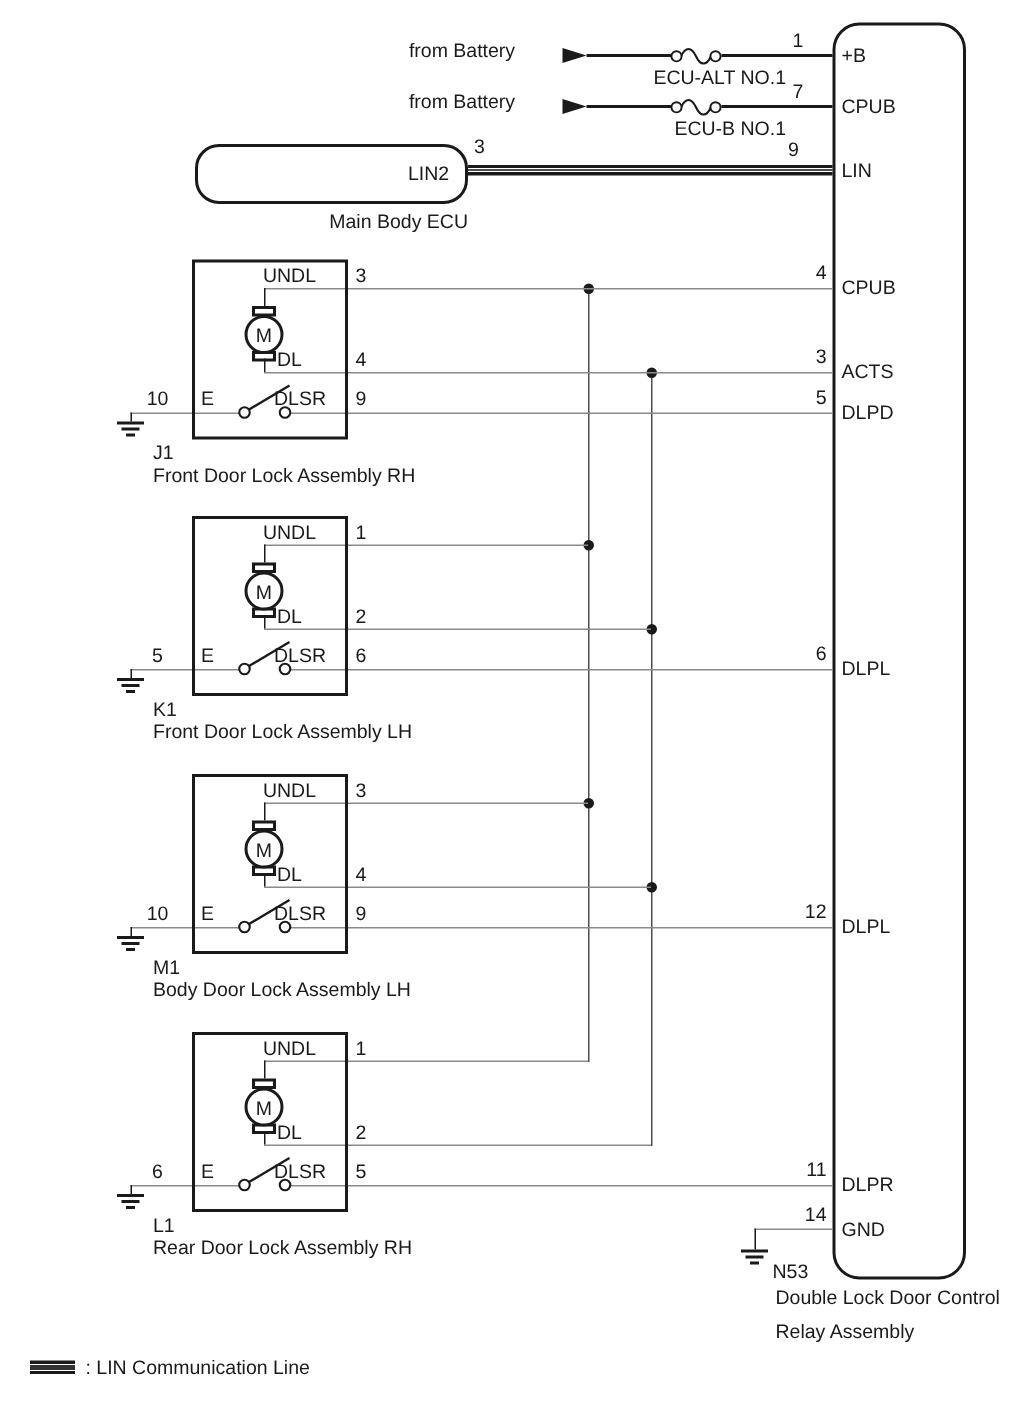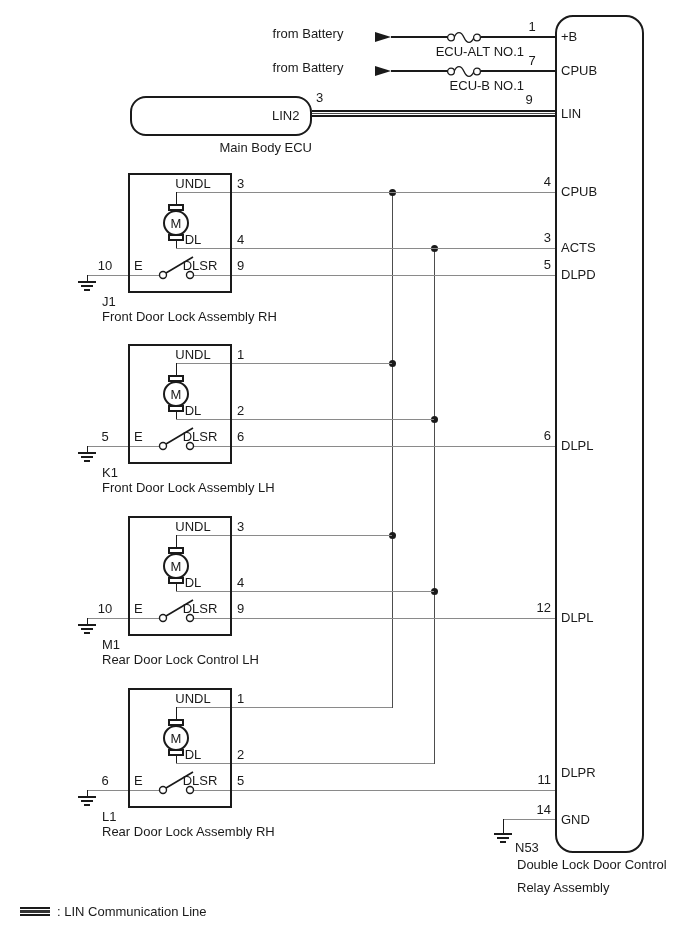--- a/index.html
+++ b/index.html
@@ -106,21 +106,21 @@
   <div class="txt rlbl" style="top:185px;">CPUB</div>
   <div class="txt rnum" style="top:231px;">3</div>
   <div class="txt rlbl" style="top:241px;">ACTS</div>
   <div class="txt rnum" style="top:258px;">5</div>
   <div class="txt rlbl" style="top:268px;">DLPD</div>
   <div class="txt rnum" style="top:429px;">6</div>
   <div class="txt rlbl" style="top:439px;">DLPL</div>
   <div class="txt rnum" style="top:601px;">12</div>
   <div class="txt rlbl" style="top:611px;">DLPL</div>
   <div class="txt rnum" style="top:773px;">11</div>
-  <div class="txt rlbl" style="top:766px;">DLPR</div>
+  <div class="txt rlbl" style="top:783px;">DLPR</div>
   <div class="txt rnum" style="top:803px;">14</div>
   <div class="txt rlbl" style="top:813px;">GND</div>
 
   <div class="hl" style="left:503px;top:819px;width:52px;"></div>
   <div class="vl blk" style="left:503px;top:819px;height:14px;"></div>
   <div class="gbar" style="left:494px;top:833px;width:18px;"></div>
   <div class="gbar" style="left:497px;top:837px;width:12px;"></div>
   <div class="gbar" style="left:500px;top:841px;width:6px;"></div>
   <div class="txt" style="left:515px;top:841px;">N53</div>
   <div class="txt" style="left:517px;top:858px;">Double Lock Door Control</div>
@@ -221,21 +221,21 @@
     <svg class="sw" width="44" height="28" viewBox="0 0 44 28">
       <line x1="10" y1="20" x2="37" y2="4" stroke="#1a1a1a" stroke-width="1.6"></line>
       <circle cx="7" cy="22" r="3.5" fill="#fff" stroke="#1a1a1a" stroke-width="1.4"></circle>
       <circle cx="34" cy="22" r="3.5" fill="#fff" stroke="#1a1a1a" stroke-width="1.4"></circle>
     </svg>
     <div class="txt ta-r pin-e">10</div>
     <div class="txt lbl-e">E</div>
     <div class="txt ta-r lbl-dlsr">DLSR</div>
     <div class="txt pin-dlsr">9</div>
     <div class="txt aid">M1</div>
-    <div class="txt aname">Rear Door Lock Control LH</div>
+    <div class="txt aname">Body Door Lock Assembly LH</div>
   </div>
 
   <div class="asm asm4">
     <div class="hl wire-undl"></div>
     <div class="hl wire-dl"></div>
     <div class="hl wire-e"></div>
     <div class="hl wire-dlsr"></div>
     <div class="abox"></div>
     <div class="txt ta-r lbl-undl">UNDL</div>
     <div class="txt pin-undl">1</div>

